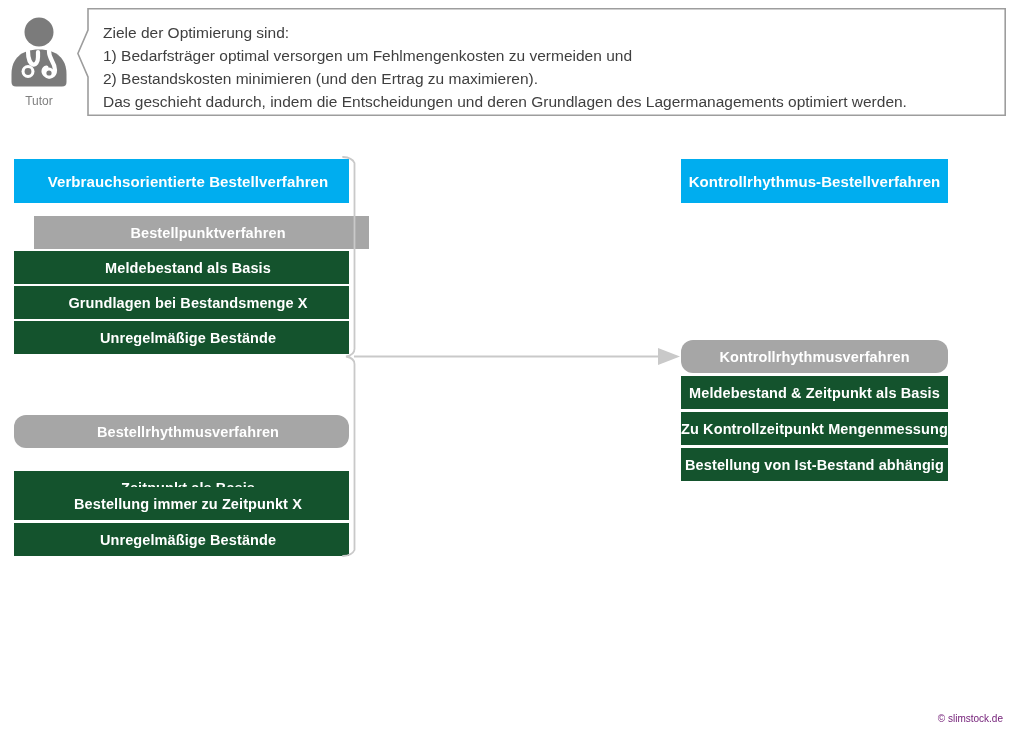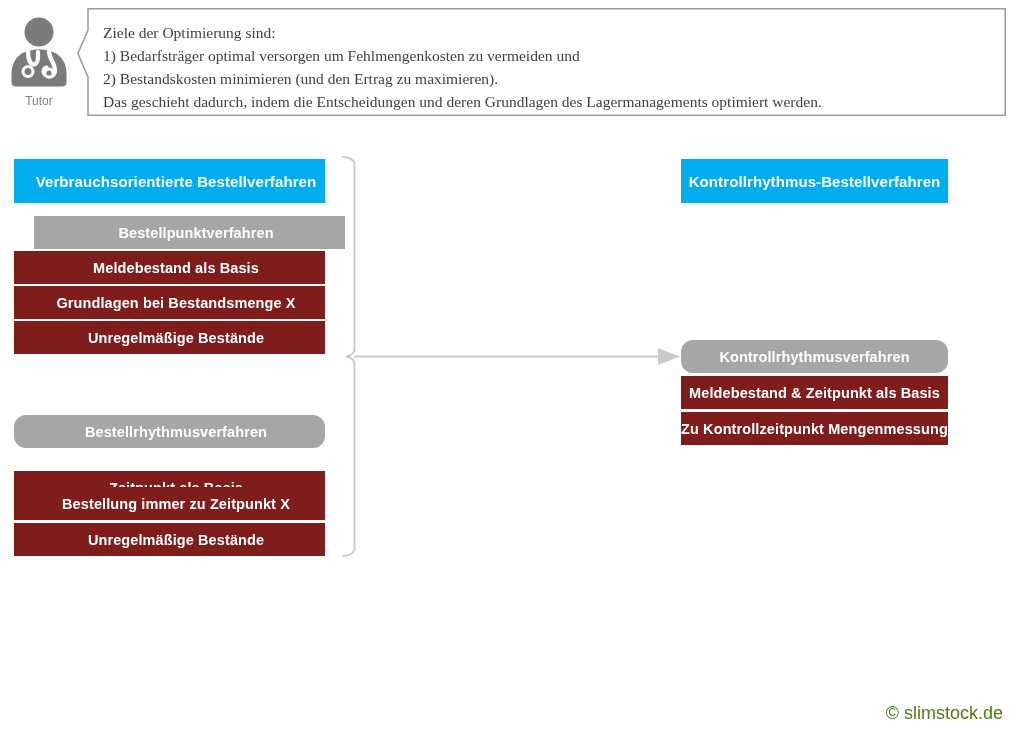--- a/index.html
+++ b/index.html
@@ -59,61 +59,60 @@
   }
   .bubble-text {
     position: absolute;
     left: 26px;
     top: 13px;
     width: 890px;
     font-size: 15.5px;
     line-height: 23px;
     color: #3f3f3f;
     white-space: pre-line;
-    font-family: Liberation Serif, serif;
   }
 
   
   .box {
     position: absolute;
     box-sizing: border-box;
     color: #ffffff;
     text-align: center;
     font-weight: bold;
     display: flex;
     align-items: center;
     justify-content: center;
     letter-spacing: 0.1px;
   }
   .box.blue   { background: #00adef; }
   .box.dark   { background: #a6a6a6; }
-  .box.light  { background: #7f1d1d; }
+  .box.light  { background: #14532d; }
 
-  .col-left  { left: 14px;  width: 311px; padding-left: 13px; }
+  .col-left  { left: 14px;  width: 335px; padding-left: 13px; }
   .col-right { left: 681px; width: 267px; }
 
   .box.header { height: 44px; font-size: 15px; }
   .box.row    { height: 33px; font-size: 14.5px; font-weight: bold; }
 
   
   .connector {
     position: absolute;
     left: 340px;
     top: 150px;
     width: 350px;
     height: 420px;
   }
 
   
   .footer {
     position: absolute;
     right: 16px;
     bottom: 13px;
-    font-size: 18px;
-    color: #4d7c0f;
+    font-size: 10px;
+    color: #701a75;
     font-family: "Liberation Sans", sans-serif;
   }
 </style>
 </head>
 <body>
 
 <div class="stage">
 
   <div class="tutor-block">
     <svg class="tutor-avatar" viewBox="0 0 62 78">
@@ -168,20 +167,21 @@
   <div class="box dark row col-left" style="top:415px;border-radius:12px;">Bestellrhythmusverfahren</div>
   <div class="box light row col-left" style="top:451px;margin-top:20px;">Zeitpunkt als Basis</div>
   <div class="box light row col-left" style="top:487px;">Bestellung immer zu Zeitpunkt X</div>
   <div class="box light row col-left" style="top:523px;">Unregelmäßige Bestände</div>
 
   <div class="box blue header col-right" style="top:159px;">Kontrollrhythmus-Bestellverfahren</div>
 
   <div class="box dark row col-right" style="top:340px;border-radius:12px;">Kontrollrhythmusverfahren</div>
   <div class="box light row col-right" style="top:412px;">Zu Kontrollzeitpunkt Mengenmessung</div>
   <div class="box light row col-right" style="top:376px;">Meldebestand &amp; Zeitpunkt als Basis</div>
+  <div class="box light row col-right" style="top:448px;">Bestellung von Ist-Bestand abhängig</div>
 
   <svg class="connector" viewBox="0 0 350 420">
 
     <path d="M3 7
              Q 12 7.5 14.5 13
              L 14.5 198
              Q 15 205 6 206.5
              Q 15 208 14.5 215
              L 14.5 400
              Q 12 405.5 3 406" fill="none" stroke="#c9c9c9" stroke-width="1.8" stroke-linecap="round"></path>

